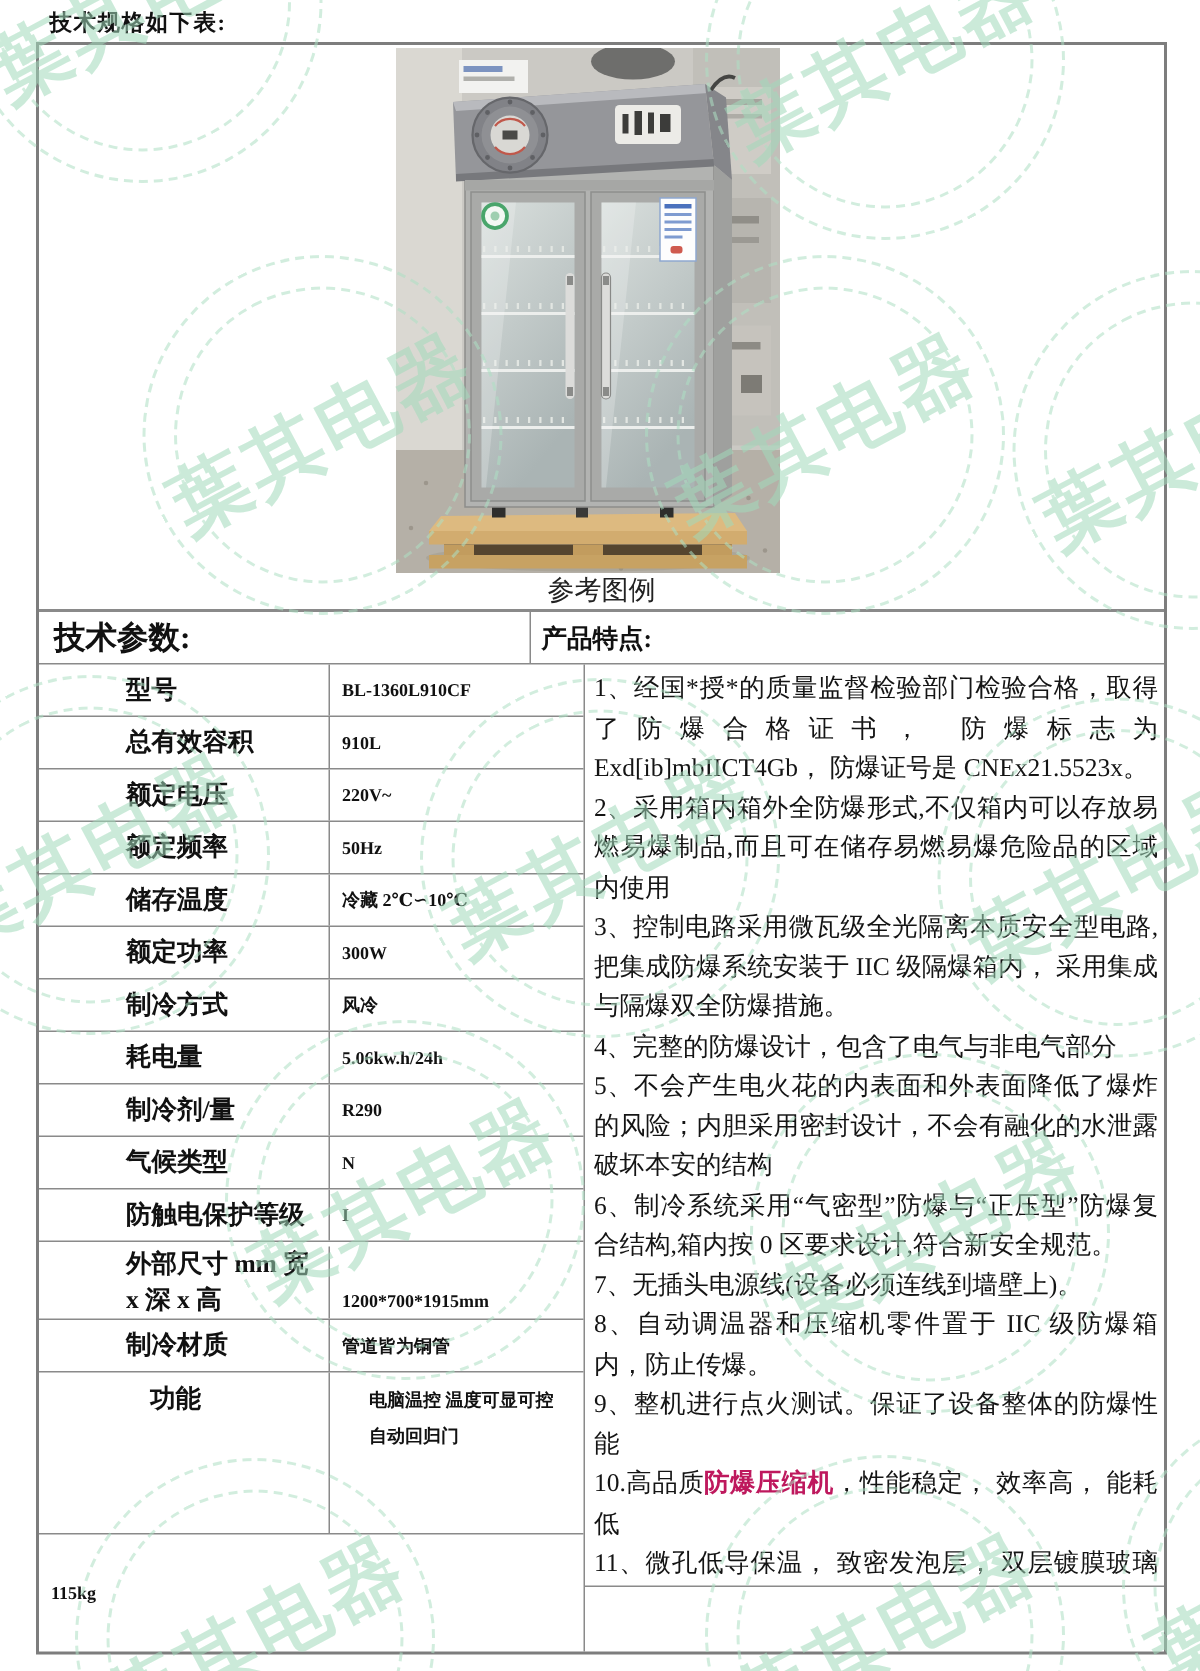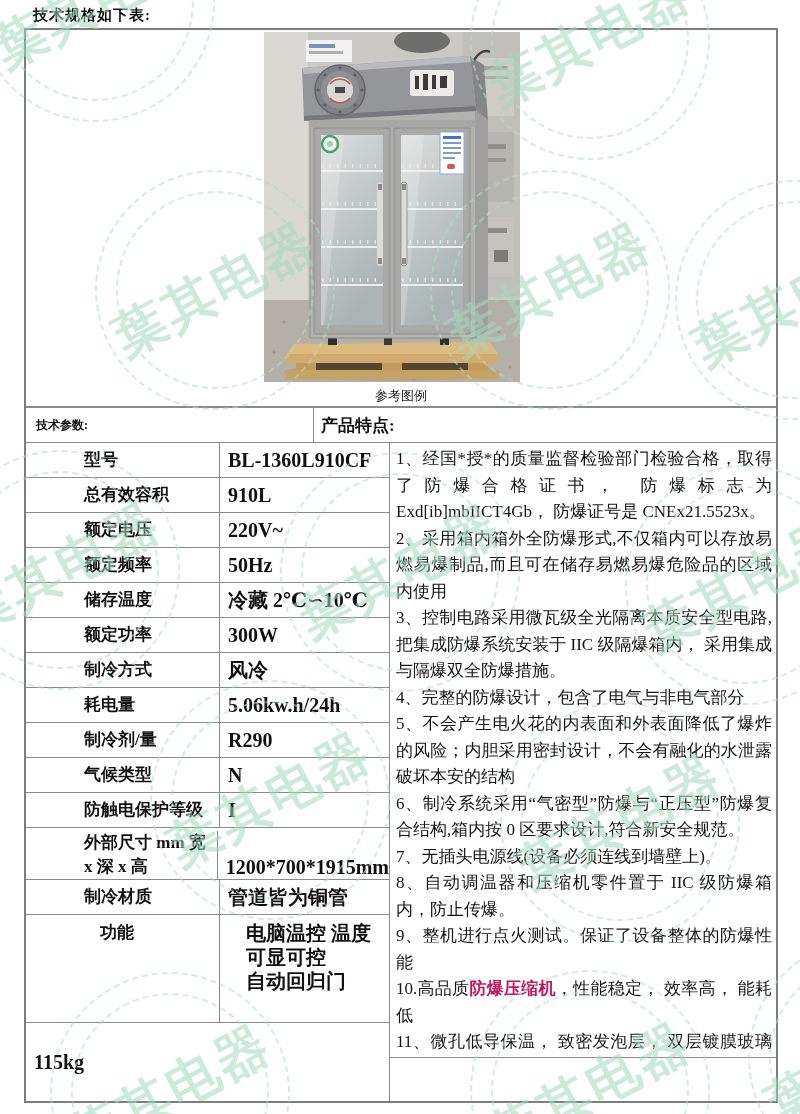--- a/index.html
+++ b/index.html
@@ -14,44 +14,44 @@
   }
   .spec-sheet {
     position:absolute; left:24px; top:28px; width:754px; height:1075px;
     border:2px solid #7d7d7d; z-index:2; display:flex; flex-direction:column;
   }
   
   .photo-cell { position:relative; height:378px; border-bottom:2px solid #8a8a8a; }
   .photo { position:absolute; left:238px; top:2px; width:256px; height:350px; }
   .photo-caption {
     position:absolute; left:0; bottom:1px; width:100%; text-align:center;
-    font-size:13px; color:#222;
+    font-size:18px; color:#222;
   }
   
   .header-row { display:flex; height:35px; border-bottom:1.5px solid #8a8a8a; }
   .header-left {
-    width:288px; border-right:1.5px solid #8a8a8a; font-weight:bold; font-size:12px;
+    width:328px; border-right:1.5px solid #8a8a8a; font-weight:bold; font-size:21px;
     display:flex; align-items:center; padding-left:10px;
   }
   .header-right {
     flex:1; font-weight:bold; font-size:17px; display:flex; align-items:center; padding-left:7px;
   }
   
   .columns { display:flex; flex:1; min-height:0; }
   .spec-col { width:364px; border-right:1.5px solid #8a8a8a; display:flex; flex-direction:column; }
   .spec-row { display:flex; height:35px; border-bottom:1.5px solid #8a8a8a; }
   .spec-row.h52 { height:52px;align-items:flex-end; }
   .spec-row.h108 { height:108px; }
   .spec-row.h45 { height:45px; border-bottom:none; flex:1; }
   .spec-label {
     width:146px; border-right:1.5px solid #8a8a8a; font-weight:bold; font-size:17px;
     display:flex; align-items:center; padding-left:10px; white-space:pre-line; line-height:24px;margin-left:48px;
   }
   .spec-value {
-    flex:1; font-weight:bold; font-size:20px; display:flex; align-items:center;
+    flex:1; font-weight:bold; font-size:12px; display:flex; align-items:center;
     padding-left:8px; white-space:pre-line; line-height:24px;
   }
   .spec-row.top .spec-label, .spec-row.top .spec-value { align-items:flex-start; padding-top:6px;padding-left:26px; }
   .features-col { flex:1; display:flex; flex-direction:row; min-width:0; }
   .features-content {
     height:615px; border-bottom:1.5px solid #8a8a8a; padding:3px 4px 0 6px; overflow:hidden;
   }
   .features-content p {
     font-size:17px; line-height:26.5px; text-align:justify; color:#141414;
   }

